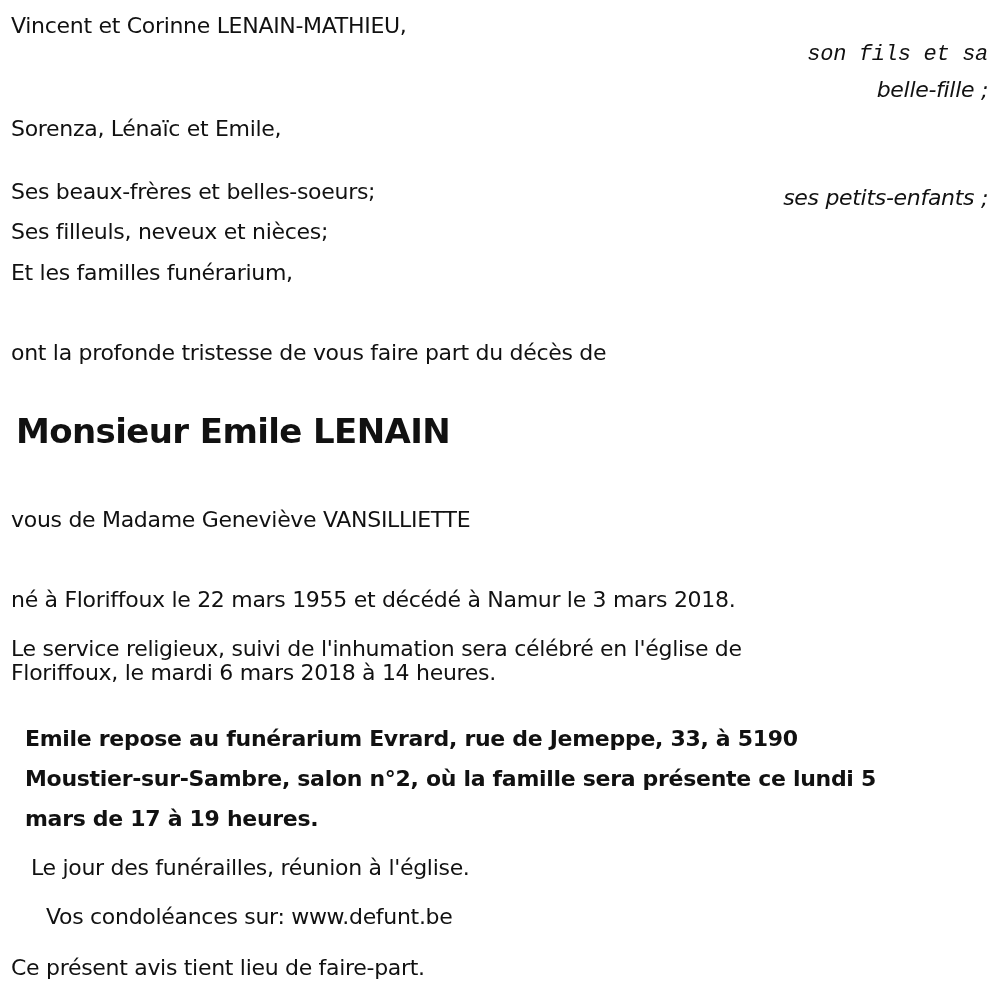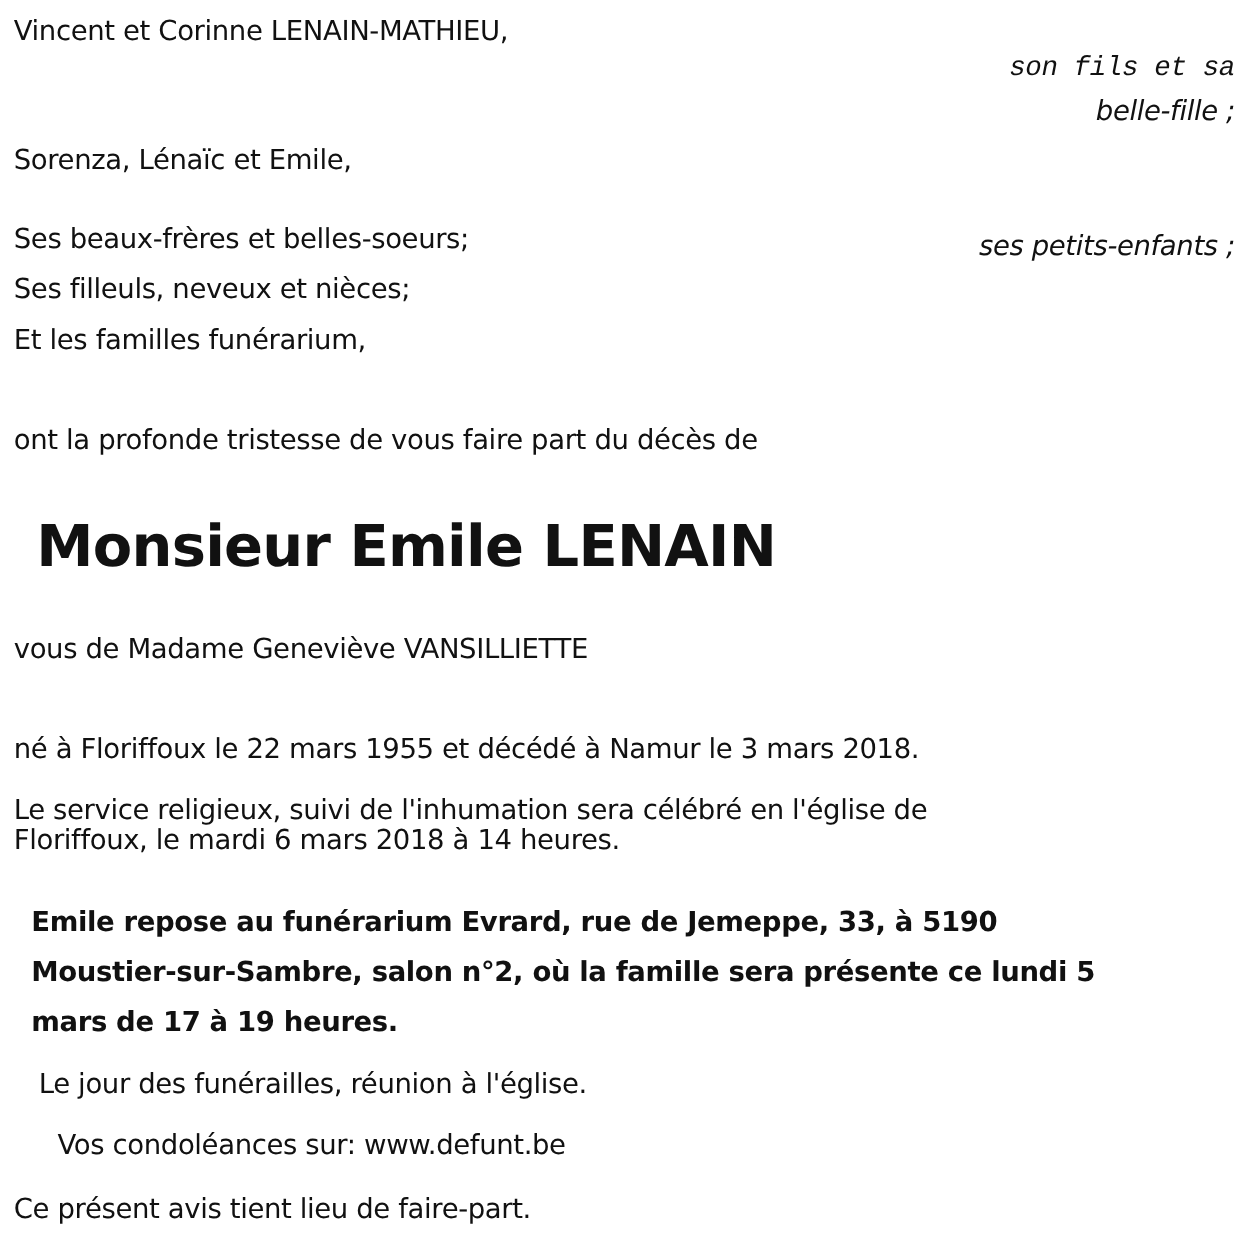--- a/index.html
+++ b/index.html
@@ -26,23 +26,23 @@
     .right {
       position: absolute;
       right: 12px;
       white-space: nowrap;
       font-style: italic;
       line-height: 1;
       text-align: right;
     }
     .title {
       position: absolute;
-      left: 29px;
+      left: 16px;
       top: 414px;
-      font-size: 46px;
+      font-size: 34px;
       font-weight: bold;
       letter-spacing: -0.6px;
       white-space: nowrap;
       line-height: 1;
     }
     .bold { font-weight: bold; margin-left: 14px; }
   </style>
 </head>
 <body>
 

